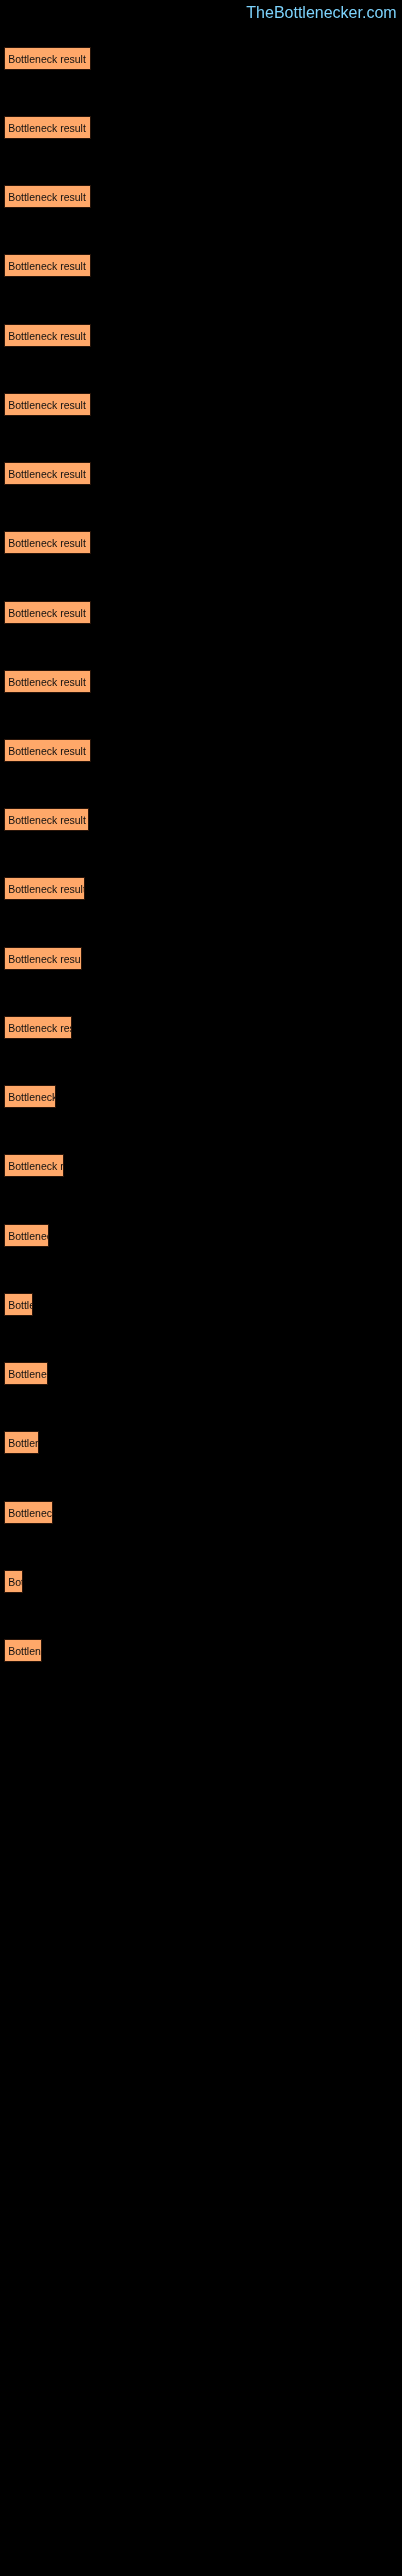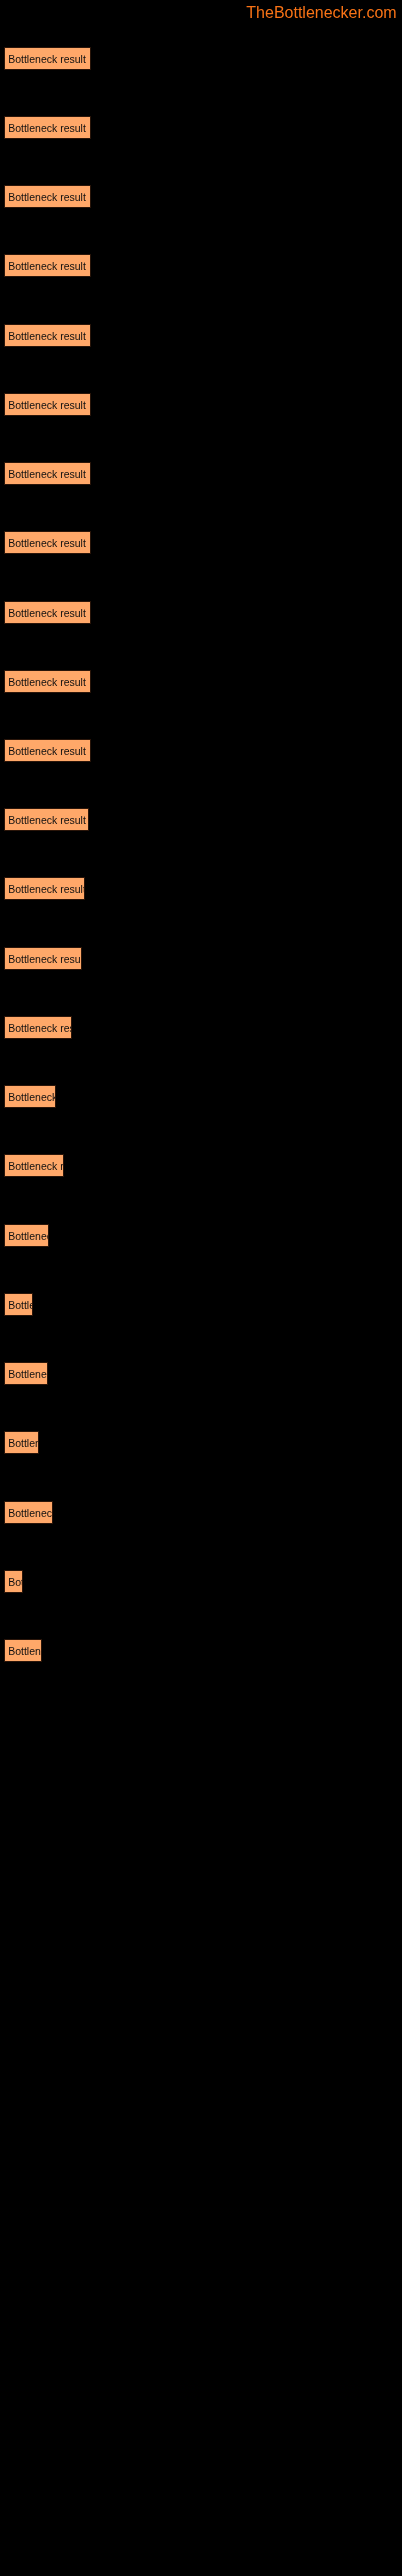--- a/index.html
+++ b/index.html
@@ -21,21 +21,21 @@
     width: 403px;
     height: 2576px;
     background: #000000;
   }
   #chart-title {
     position: absolute;
     right: 6.4px;
     top: 1.6px;
     font-family: "Liberation Sans", sans-serif;
     font-size: 16px;
-    color: #f97316;
+    color: #7dd3fc;
     letter-spacing: 0px;
     white-space: nowrap;
     line-height: 21px;
   }
   #bars-layer {
     position: absolute;
     left: 0;
     top: 0;
     width: 322px;
     height: 2576px;

